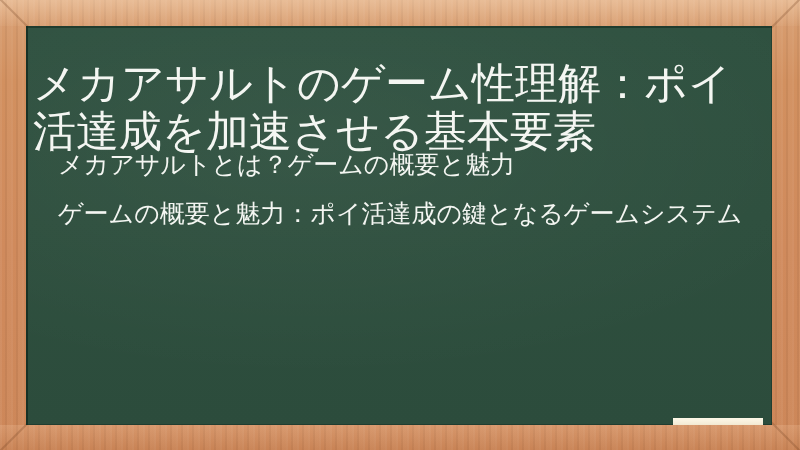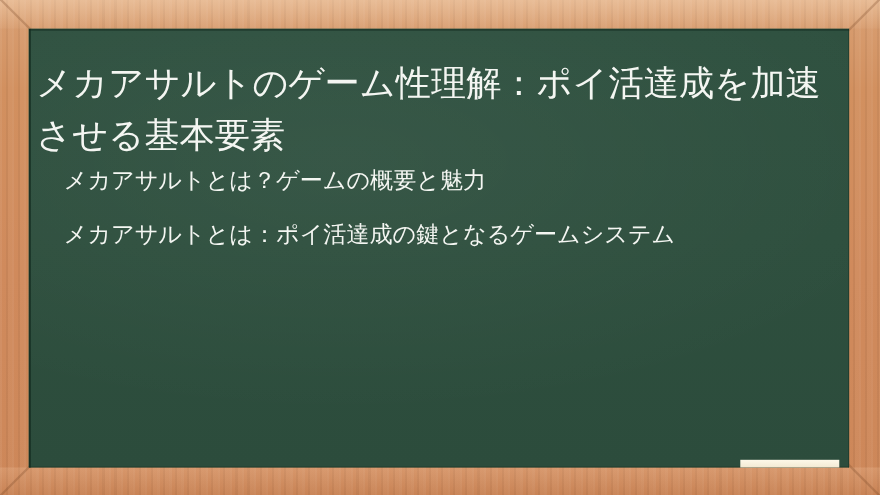--- a/index.html
+++ b/index.html
@@ -87,39 +87,39 @@
     overflow: hidden;
   }
 
   
   #board-title {
     position: absolute;
     left: 7px;
     top: 4px;
     width: 716px;
     color: #f4f6f2;
-    font-size: 32px;
+    font-size: 43px;
     line-height: 48px;
     font-weight: 400;
     letter-spacing: 0px;
     white-space: normal;
   }
 
   #toc-list {
     position: absolute;
     left: 32px;
     top: 123px;
     width: 690px;
     list-style: none;
     margin: 0;
     padding: 0;
   }
   #toc-list li {
     color: #f4f6f2;
-    font-size: 21px;
+    font-size: 25px;
     line-height: 31px;
     font-weight: 400;
     margin: 0 0 18px 0;
     padding: 0;
   }
   #toc-list li:last-child { margin-bottom: 0; }
 
   
   #chalk-stick {
     position: absolute;
@@ -143,19 +143,19 @@
   <div class="mitre tr"></div>
   <div class="mitre bl"></div>
   <div class="mitre br"></div>
 
   <div id="board-surface">
 
     <h1 id="board-title">メカアサルトのゲーム性理解：ポイ活達成を加速させる基本要素</h1>
 
     <ul id="toc-list">
       <li>メカアサルトとは？ゲームの概要と魅力</li>
-      <li>メカアサルトとは：ポイ活達成の鍵となるゲームシステム</li>
+      <li>ゲームの概要と魅力：ポイ活達成の鍵となるゲームシステム</li>
     </ul>
 
     <div id="chalk-stick"></div>
 
   </div>
 </div>
 
 </body></html>

